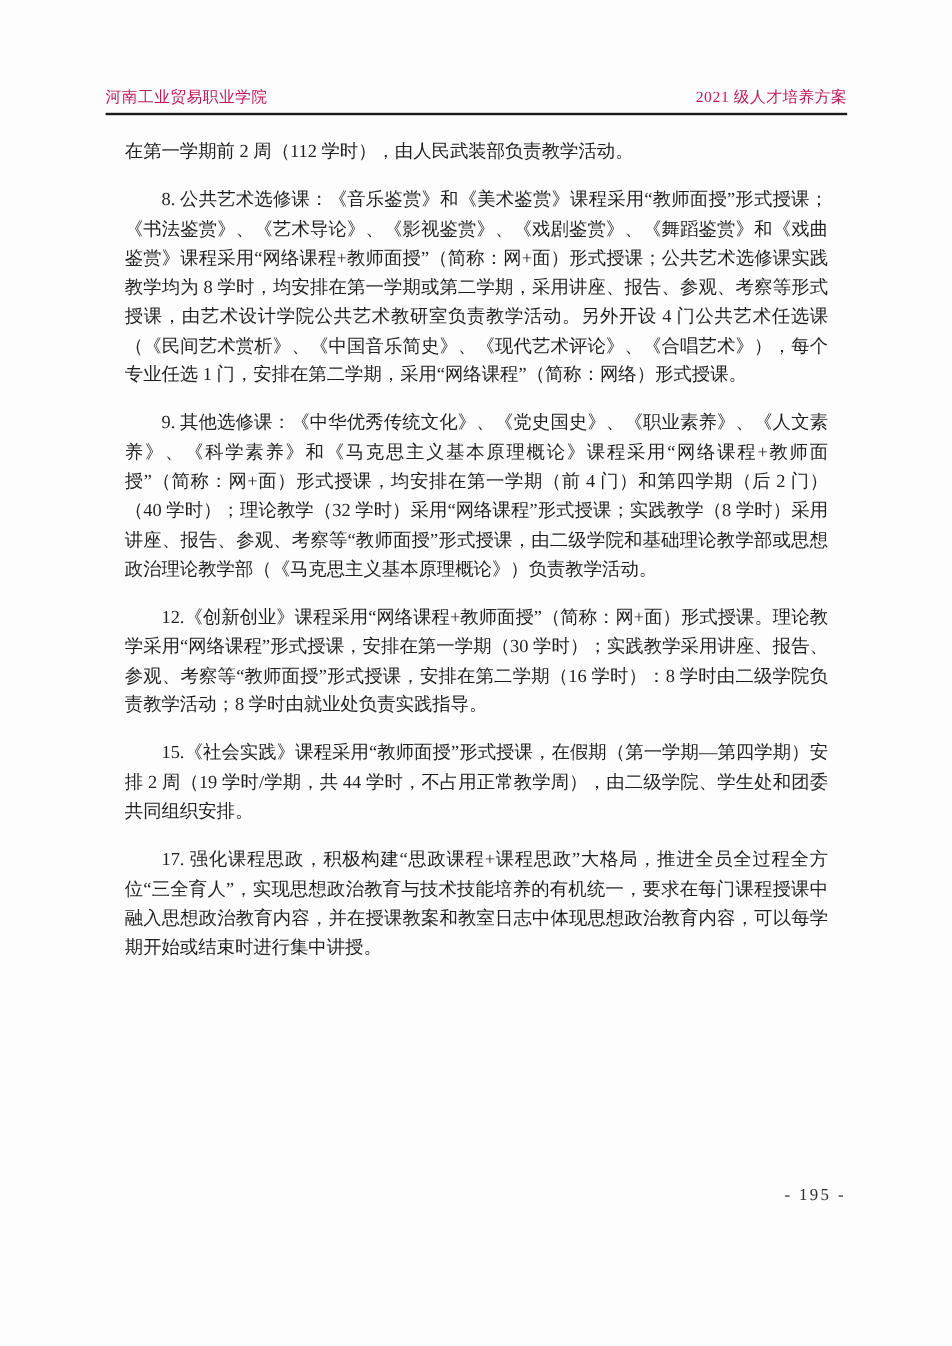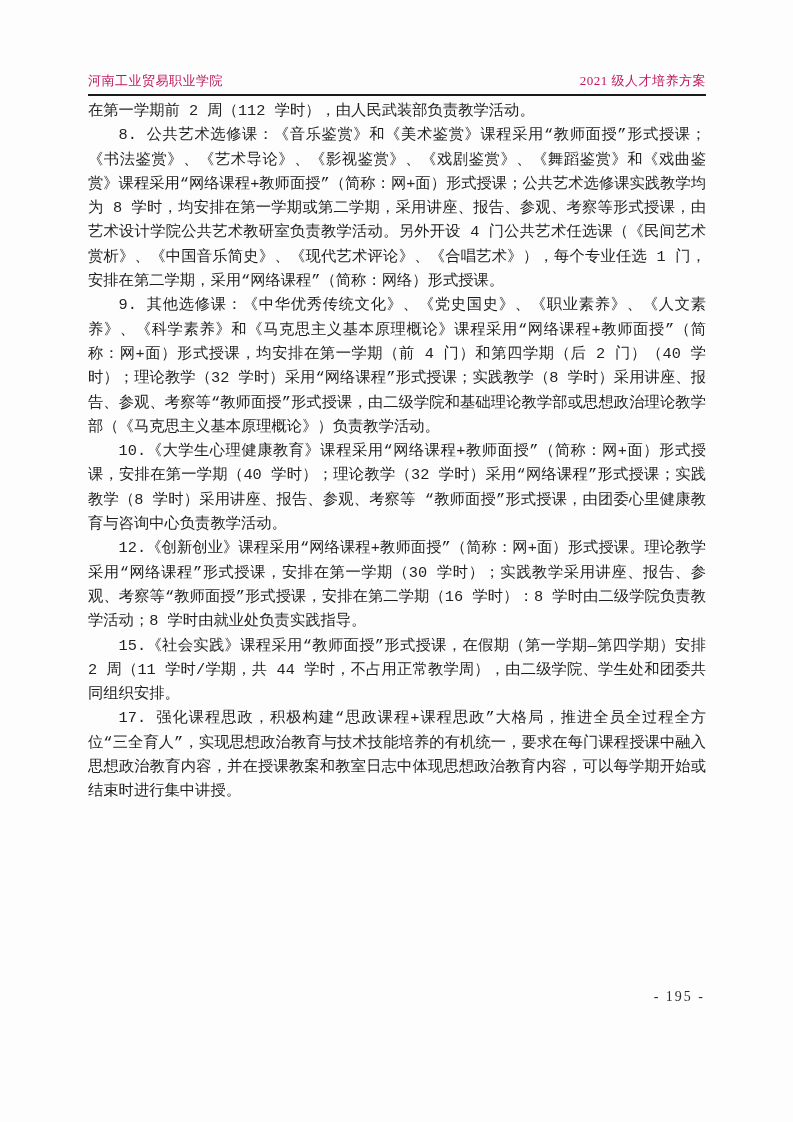--- a/index.html
+++ b/index.html
@@ -41,23 +41,22 @@
     left: 88px;
     top: 99px;
     width: 618px;
     font-size: 15.3px;
     line-height: 24.3px;
     text-align: justify;
     text-justify: inter-character;
     color: #1f1f1f;
   }
   .content p {
-    margin: 0;
+    margin: 16px;
     padding: 0;
-    font-family: Liberation Mono, monospace;
   }
   .content p.indent {
     text-indent: 2em;
   }
   .footer {
     position: absolute;
     right: 88px;
     top: 989px;
     font-size: 14px;
     letter-spacing: 2px;
@@ -74,22 +73,21 @@
       <span>河南工业贸易职业学院</span>
       <span>2021 级人才培养方案</span>
     </div>
     <div class="header-rule"></div>
   </div>
 
   <div class="content">
     <p>在第一学期前 2 周（112 学时），由人民武装部负责教学活动。</p>
     <p class="indent">8. 公共艺术选修课：《音乐鉴赏》和《美术鉴赏》课程采用“教师面授”形式授课；《书法鉴赏》、《艺术导论》、《影视鉴赏》、《戏剧鉴赏》、《舞蹈鉴赏》和《戏曲鉴赏》课程采用“网络课程+教师面授”（简称：网+面）形式授课；公共艺术选修课实践教学均为 8 学时，均安排在第一学期或第二学期，采用讲座、报告、参观、考察等形式授课，由艺术设计学院公共艺术教研室负责教学活动。另外开设 4 门公共艺术任选课（《民间艺术赏析》、《中国音乐简史》、《现代艺术评论》、《合唱艺术》），每个专业任选 1 门，安排在第二学期，采用“网络课程”（简称：网络）形式授课。</p>
     <p class="indent">9. 其他选修课：《中华优秀传统文化》、《党史国史》、《职业素养》、《人文素养》、《科学素养》和《马克思主义基本原理概论》课程采用“网络课程+教师面授”（简称：网+面）形式授课，均安排在第一学期（前 4 门）和第四学期（后 2 门）（40 学时）；理论教学（32 学时）采用“网络课程”形式授课；实践教学（8 学时）采用讲座、报告、参观、考察等“教师面授”形式授课，由二级学院和基础理论教学部或思想政治理论教学部（《马克思主义基本原理概论》）负责教学活动。</p>
-    <p class="indent">10.《大学生心理健康教育》课程采用“网络课程+教师面授”（简称：网+面）形式授课，安排在第一学期（40 学时）；理论教学（32 学时）采用“网络课程”形式授课；实践教学（8 学时）采用讲座、报告、参观、考察等 “教师面授”形式授课，由团委心里健康教育与咨询中心负责教学活动。</p>
     <p class="indent">12.《创新创业》课程采用“网络课程+教师面授”（简称：网+面）形式授课。理论教学采用“网络课程”形式授课，安排在第一学期（30 学时）；实践教学采用讲座、报告、参观、考察等“教师面授”形式授课，安排在第二学期（16 学时）：8 学时由二级学院负责教学活动；8 学时由就业处负责实践指导。</p>
-    <p class="indent">15.《社会实践》课程采用“教师面授”形式授课，在假期（第一学期—第四学期）安排 2 周（11 学时/学期，共 44 学时，不占用正常教学周），由二级学院、学生处和团委共同组织安排。</p>
+    <p class="indent">15.《社会实践》课程采用“教师面授”形式授课，在假期（第一学期—第四学期）安排 2 周（19 学时/学期，共 44 学时，不占用正常教学周），由二级学院、学生处和团委共同组织安排。</p>
     <p class="indent">17. 强化课程思政，积极构建“思政课程+课程思政”大格局，推进全员全过程全方位“三全育人”，实现思想政治教育与技术技能培养的有机统一，要求在每门课程授课中融入思想政治教育内容，并在授课教案和教室日志中体现思想政治教育内容，可以每学期开始或结束时进行集中讲授。</p>
 
   </div>
 
   <div class="footer">- 195 -</div>
 
 </div>
 
 </body></html>

